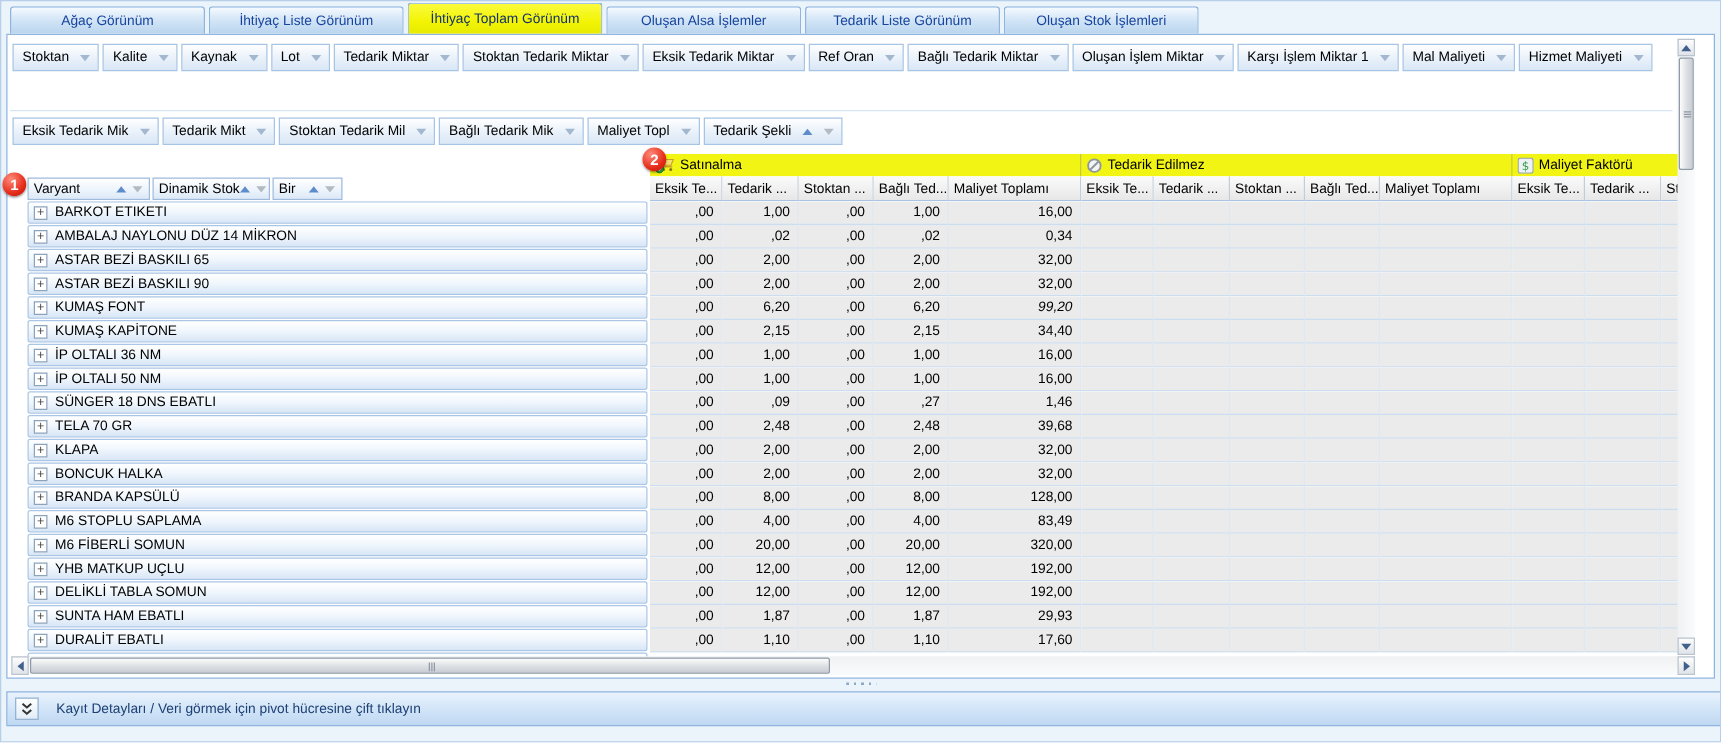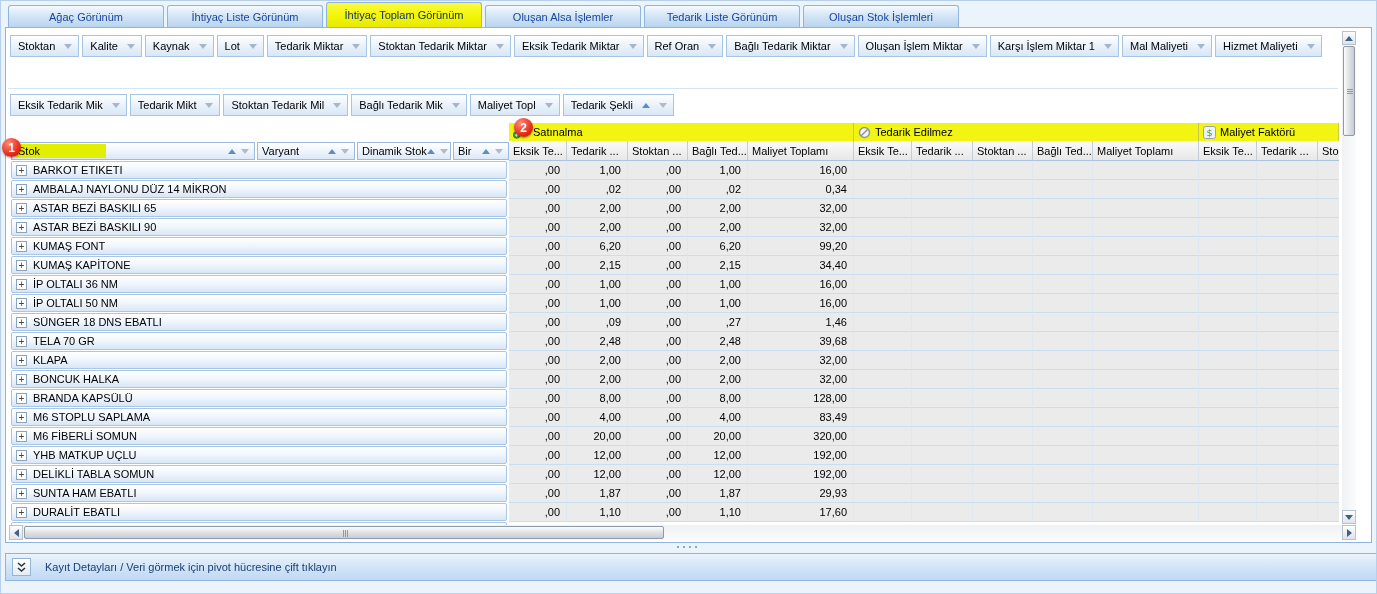--- a/index.html
+++ b/index.html
@@ -28,21 +28,21 @@
               font-size:11px;color:#000;white-space:nowrap;box-sizing:border-box;}
   .dd-arrow{width:0;height:0;border-left:4px solid transparent;border-right:4px solid transparent;
             border-top:5px solid #a3b8cf;}
   .sort-up{width:0;height:0;border-left:4px solid transparent;border-right:4px solid transparent;
            border-bottom:5px solid #5e8ccb;}
   .sort-down{width:0;height:0;border-left:4px solid transparent;border-right:4px solid transparent;
              border-top:5px solid #b3bac2;}
   .filter-divider{position:absolute;left:2px;top:60px;width:1330px;height:1px;background:#d6e5f5;}
 
   
-  .pivot{position:absolute;left:3px;top:95px;width:1333px;height:403px;overflow:hidden;}
+  .pivot{position:absolute;left:14px;top:95px;width:1333px;height:403px;overflow:hidden;}
   .group-band{position:absolute;left:500px;top:0;width:830px;height:18px;background:#f2f513;display:flex;overflow:hidden;}
   .group{height:18px;display:flex;align-items:center;gap:4px;padding-left:4px;box-sizing:border-box;
          border-right:1px solid #c6ca44;font-size:11px;color:#000;flex:none;overflow:hidden;white-space:nowrap;}
   .group .gicon{display:inline-flex;align-items:center;}
 
   .field-row{position:absolute;left:0;top:18px;height:20px;width:1333px;}
   .left-hdrs{position:absolute;left:2px;top:1px;display:flex;gap:2px;}
   .fhdr{height:18px;border:1px solid #9db9dc;background:linear-gradient(#ffffff,#eff5fc 50%,#dce9f7);
         display:flex;align-items:center;font-size:11px;padding:0 5px 0 4px;box-sizing:border-box;
         overflow:hidden;white-space:nowrap;}
@@ -232,27 +232,20 @@
             <svg width="13" height="13" viewBox="0 0 13 13">
               <rect x="0.5" y="0.5" width="12" height="12" rx="2" fill="#eef2f6" stroke="#9aa4ae"></rect>
               <text x="6.5" y="9.8" font-size="9.5" text-anchor="middle" fill="#2e9e3a" font-family="DejaVu Sans">$</text>
             </svg>
           </span>
           <span>Maliyet Faktörü</span>
         </div>
       </div>
     <div class="field-row">
       <div class="left-hdrs" id="left-hdrs">
-          <div class="fhdr" style="width: 244px;">
-            <span class="hl">Stok</span>
-            <span class="arrows">
-              <span class="sort-up"></span>
-              <span class="sort-down"></span>
-            </span>
-          </div>
           <div class="fhdr" style="width: 98px;">
             <span>Varyant</span>
             <span class="arrows">
               <span class="sort-up"></span>
               <span class="sort-down"></span>
             </span>
           </div>
           <div class="fhdr" style="width: 94px;">
             <span>Dinamik Stok</span>
             <span class="arrows">
@@ -372,21 +365,21 @@
         <div class="prow" style="top: 76px;">
           <div class="rowhdr">
             <span class="expand">+</span>
             <span>KUMAŞ FONT</span>
           </div>
           <div class="cells">
             <div class="cell" style="width: 58px;">,00</div>
             <div class="cell" style="width: 61px;">6,20</div>
             <div class="cell" style="width: 60px;">,00</div>
             <div class="cell" style="width: 60px;">6,20</div>
-            <div class="cell" style="width: 106px;">99,20</div>
+            <div class="cell" style="width: 106px; font-style: italic;">99,20</div>
             <div class="cell" style="width: 58px;"></div>
             <div class="cell" style="width: 61px;"></div>
             <div class="cell" style="width: 60px;"></div>
             <div class="cell" style="width: 60px;"></div>
             <div class="cell" style="width: 106px;"></div>
             <div class="cell" style="width: 58px;"></div>
             <div class="cell" style="width: 61px;"></div>
             <div class="cell" style="width: 60px;"></div>
           </div>
         </div>

